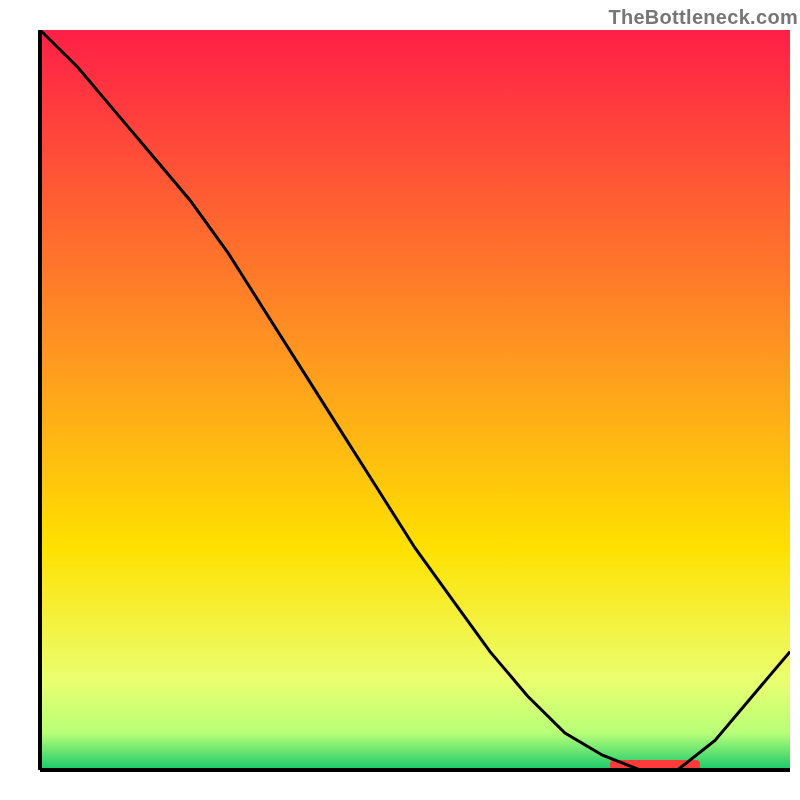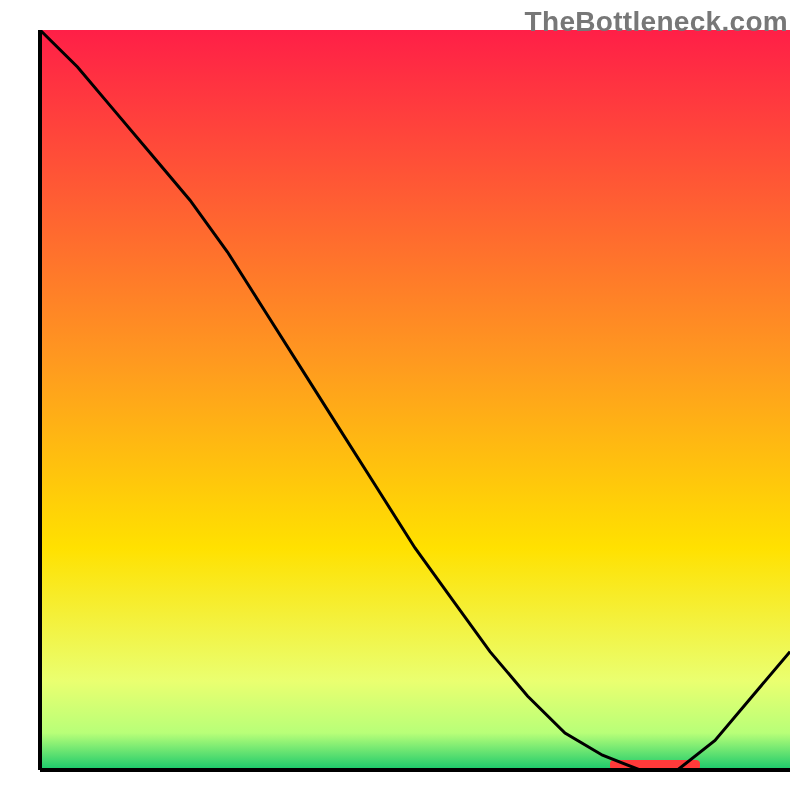--- a/index.html
+++ b/index.html
@@ -12,22 +12,22 @@
     overflow: hidden;
   }
   .stage {
     position: relative;
     width: 800px;
     height: 800px;
   }
   .watermark {
     position: absolute;
     top: 6px;
-    right: 12px;
-    font-size: 28px;
+    right: 2px;
+    font-size: 20px;
     font-weight: 600;
     color: #777;
     letter-spacing: 0.3px;
     user-select: none;
   }
   svg.plot {
     position: absolute;
     top: 0;
     left: 0;
   }

